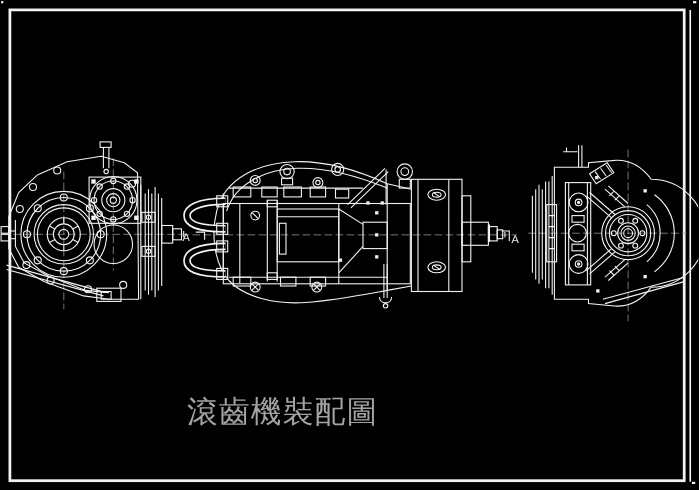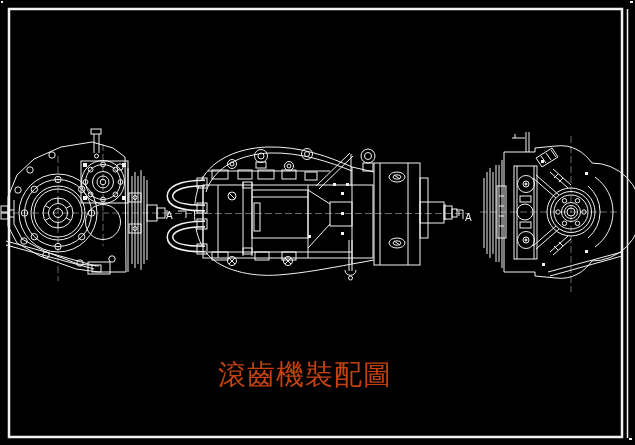--- a/index.html
+++ b/index.html
@@ -7,22 +7,22 @@
     position:relative;
     width:635px;height:445px;
     background:#000;
     overflow:hidden;
     font-family:"Liberation Sans", sans-serif;
   }
   svg{position:absolute;left:0;top:0;}
   .caption{
     position:absolute;
     left:170px;top:356px;width:270px;
-    text-align:center;
-    color:#c2410c;
+    text-align:left;
+    color:#a3a3a3;
     font-family:"DejaVu Serif", serif;
     font-size:28px;
     letter-spacing:1px;
     white-space:nowrap;
   }
 </style>
 </head>
 <body>
 
 <div class="stage">

